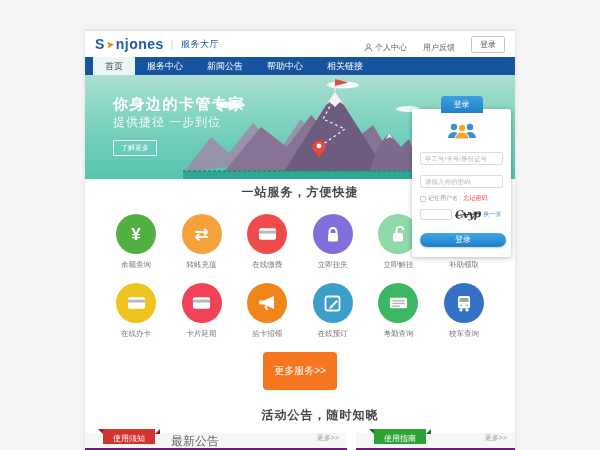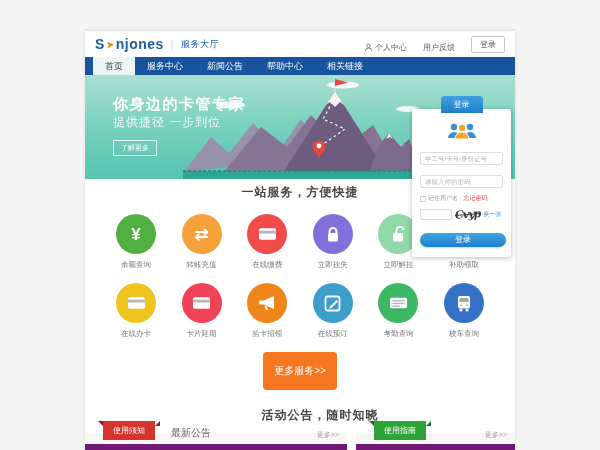--- a/index.html
+++ b/index.html
@@ -64,32 +64,32 @@
   .service-label { font-size:7.5px; color:#777; }
   .more-btn { display:block; margin:13px auto 0; background:#f5761f; color:#fff; border:none; border-radius:4px;
               font-size:10px; padding:12px 11px; cursor:pointer; }
 
   
   .ann-title { margin-top:17px;margin-left:40px; }
   .panels { display:flex; gap:9px; padding:9px 0 0; }
   .panel { background:#fff; }
   .panel-left { width:262px; }
   .panel-right { flex:1; }
-  .panel-header { background:#f7f7f7; border-bottom:6px solid #701a75; height:17px; display:flex; align-items:flex-end; position:relative; }
+  .panel-header { background:#f7f7f7; border-bottom:2px solid #701a75; height:17px; display:flex; position:relative; }
   .ribbon { position:relative; top:-4px; margin-left:18px; color:#fff; font-size:8px; padding:4px 10px; cursor:pointer; }
   .ribbon.red { background:#d5342c; }
   .ribbon.green { background:#2ea335; }
   .ribbon::before, .ribbon::after { content:""; position:absolute; top:0; border-style:solid; }
   .ribbon::before { left:-5px; border-width:0 5px 5px 0; }
   .ribbon::after { right:-5px; border-width:0 0 5px 5px; }
   .ribbon.red::before { border-color:transparent #8e1f1a transparent transparent; }
   .ribbon.red::after { border-color:transparent transparent #8e1f1a transparent; }
   .ribbon.green::before { border-color:transparent #1d6e23 transparent transparent; }
   .ribbon.green::after { border-color:transparent transparent #1d6e23 transparent; }
-  .panel-tab { font-size:10px; color:#666; margin:8px 0 4px 16px; cursor:pointer; }
+  .panel-tab { font-size:12px; color:#666; margin:0 0 4px 16px; cursor:pointer; }
   .more-link { margin-left:auto; margin-right:8px; margin-bottom:4px; font-size:7px; color:#999; cursor:pointer; }
   .panel-body { height:38px; background:#fff; }
 </style>
 </head>
 <body>
 
 <div class="site">
 
   <div class="header">
     <div class="logo">

